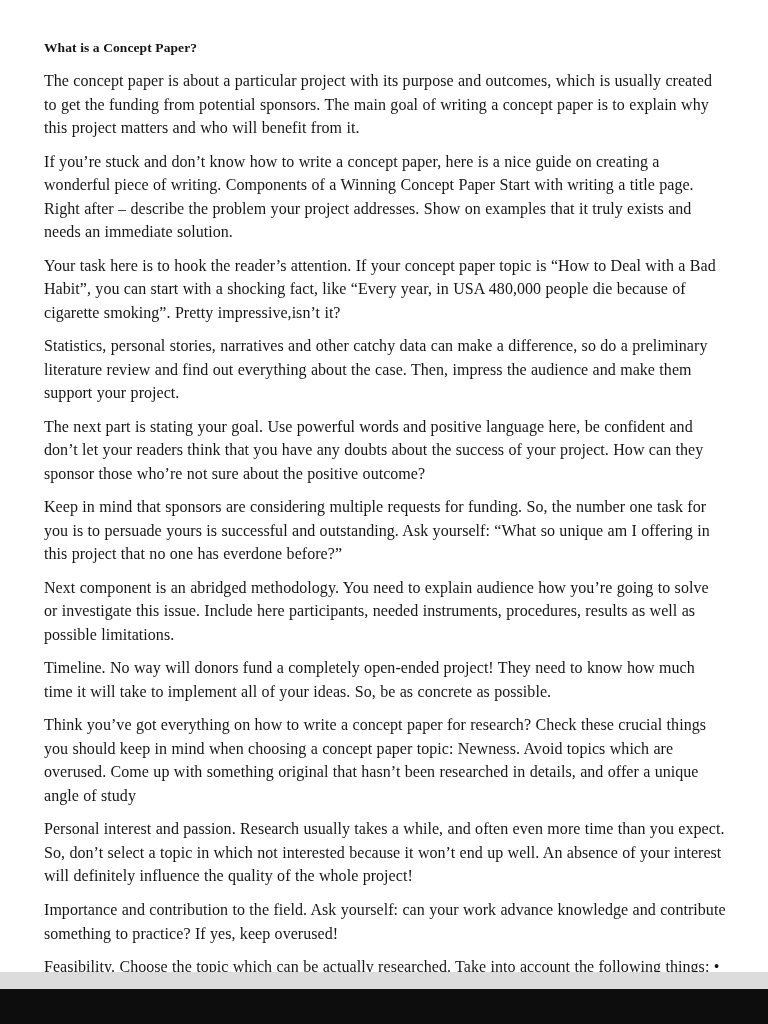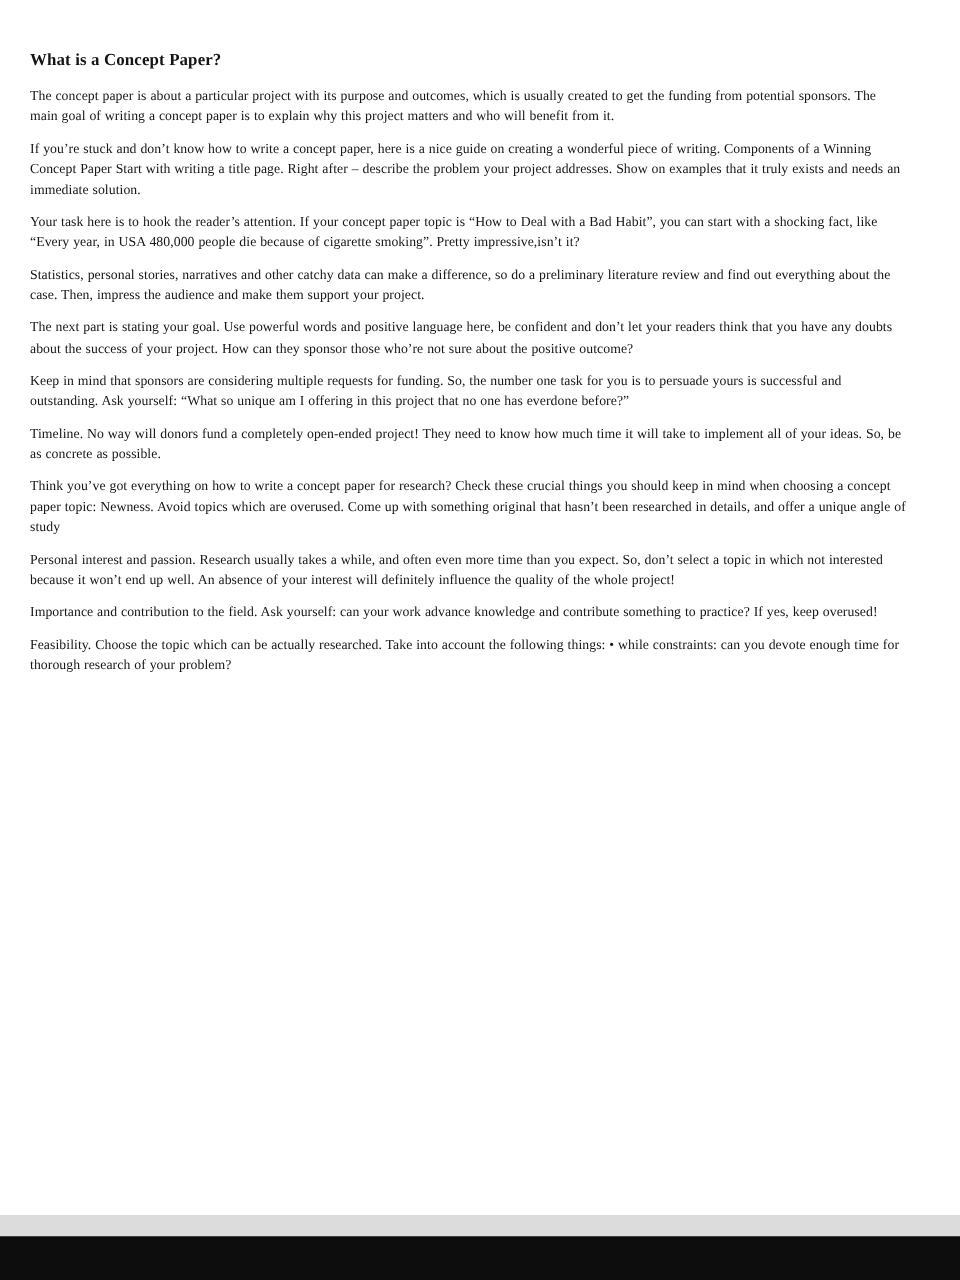--- a/index.html
+++ b/index.html
@@ -13,32 +13,32 @@
     height: 1024px;
     display: flex;
     flex-direction: column;
     background: #e9e9e9;
     overflow: hidden;
   }
   .page {
     width: 768px;
     height: 972px;
     background: #ffffff;
-    padding: 40px 42px 0 24px;
+    padding: 40px 42px 0 44px;
     overflow: hidden;
   }
   .doc-title {
     font-size: 13.5px;
     font-weight: bold;
     color: #141414;
     margin-bottom: 13px;
     letter-spacing: 0.1px;
   }
   .doc-body p {
-    font-size: 11px;
+    font-size: 16px;
     line-height: 1.47;
     color: #161616;
     margin-bottom: 10px;
     text-align: left;
     letter-spacing: 0.05px;
     word-spacing: 0.3px;
   }
   .page-gap {
     width: 768px;
     height: 17px;
@@ -56,20 +56,21 @@
 <div class="viewer">
   <div class="page">
     <h1 class="doc-title">What is a Concept Paper?</h1>
     <div class="doc-body">
         <p>The concept paper is about a particular project with its purpose and outcomes, which is usually created to get the funding from potential sponsors. The main goal of writing a concept paper is to explain why this project matters and who will benefit from it.</p>
         <p>If you’re stuck and don’t know how to write a concept paper, here is a nice guide on creating a wonderful piece of writing. Components of a Winning Concept Paper Start with writing a title page. Right after – describe the problem your project addresses. Show on examples that it truly exists and needs an immediate solution.</p>
         <p>Your task here is to hook the reader’s attention. If your concept paper topic is “How to Deal with a Bad Habit”, you can start with a shocking fact, like “Every year, in USA 480,000 people die because of cigarette smoking”. Pretty impressive,isn’t it?</p>
         <p>Statistics, personal stories, narratives and other catchy data can make a difference, so do a preliminary literature review and find out everything about the case. Then, impress the audience and make them support your project.</p>
         <p>The next part is stating your goal. Use powerful words and positive language here, be confident and don’t let your readers think that you have any doubts about the success of your project. How can they sponsor those who’re not sure about the positive outcome?</p>
         <p>Keep in mind that sponsors are considering multiple requests for funding. So, the number one task for you is to persuade yours is successful and outstanding. Ask yourself: “What so unique am I offering in this project that no one has everdone before?”</p>
+        <p>Next component is an abridged methodology. You need to explain audience how you’re going to solve or investigate this issue. Include here participants, needed instruments, procedures, results as well as possible limitations.</p>
         <p>Timeline. No way will donors fund a completely open-ended project! They need to know how much time it will take to implement all of your ideas. So, be as concrete as possible.</p>
         <p>Think you’ve got everything on how to write a concept paper for research? Check these crucial things you should keep in mind when choosing a concept paper topic: Newness. Avoid topics which are overused. Come up with something original that hasn’t been researched in details, and offer a unique angle of study</p>
         <p>Personal interest and passion. Research usually takes a while, and often even more time than you expect. So, don’t select a topic in which not interested because it won’t end up well. An absence of your interest will definitely influence the quality of the whole project!</p>
         <p>Importance and contribution to the field. Ask yourself: can your work advance knowledge and contribute something to practice? If yes, keep overused!</p>
         <p>Feasibility. Choose the topic which can be actually researched. Take into account the following things: • while constraints: can you devote enough time for thorough research of your problem?</p>
       </div>
   </div>
   <div class="page-gap"></div>
   <div class="bottom-bar"></div>
 </div>

